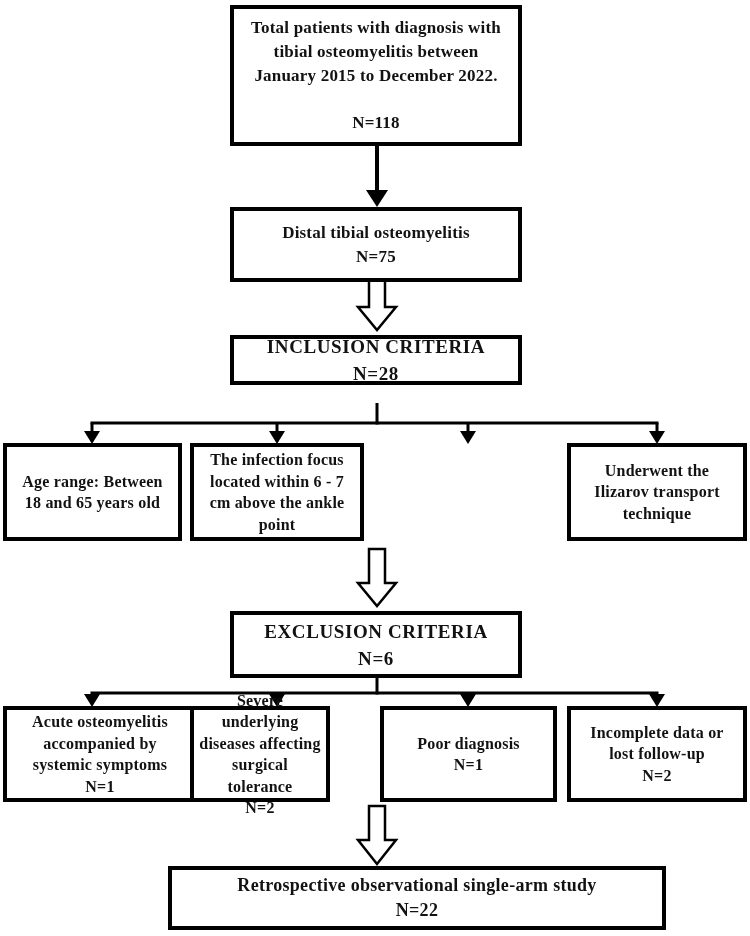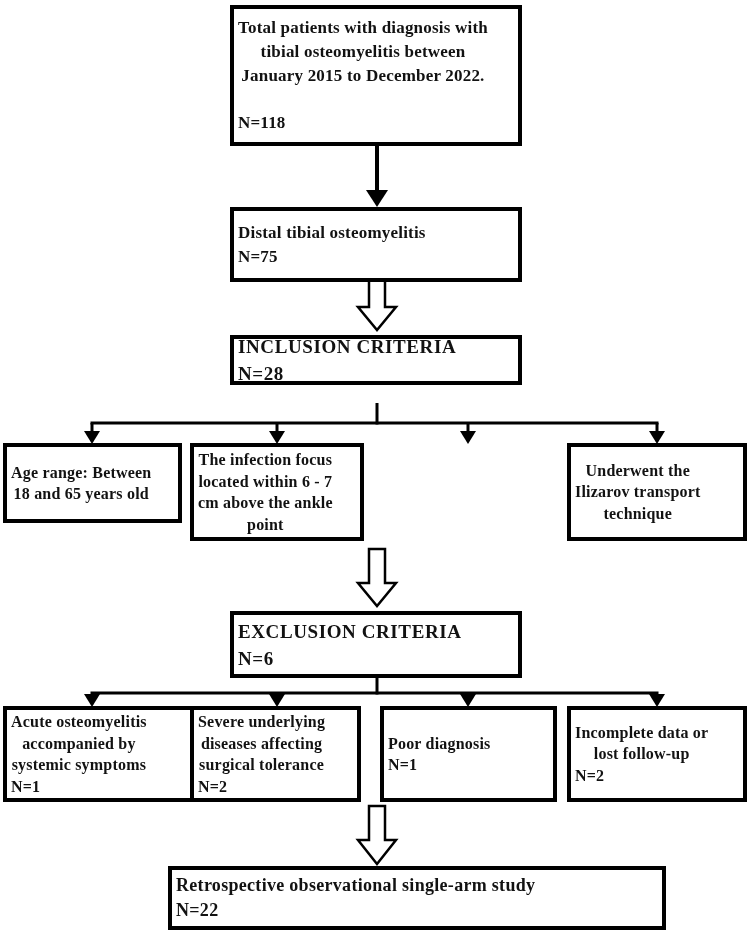--- a/index.html
+++ b/index.html
@@ -3,21 +3,21 @@
 <meta charset="utf-8">
 <style>
   html,body{margin:0;padding:0;background:#ffffff;}
   .canvas{
     position:relative;width:750px;height:936px;background:#ffffff;
     font-family:"Liberation Serif","DejaVu Serif",serif;overflow:hidden;
   }
   .connectors{position:absolute;left:0;top:0;width:750px;height:936px;}
   .fbox{
     position:absolute;box-sizing:border-box;border:4px solid #000000;background:#ffffff;
-    display:flex;flex-direction:column;align-items:flex-start;justify-content:center;
+    display:flex;flex-direction:column;align-items:center;justify-content:center;
     text-align:center;font-weight:bold;color:#121212;padding:2px 4px;
   }
   .txt{white-space:pre-line;}
   .main{font-size:17px;line-height:24px;letter-spacing:0.2px;}
   .titlebox{font-size:19px;line-height:27px;letter-spacing:0.6px;}
   .item{font-size:16px;line-height:21.5px;letter-spacing:0.2px;}
   .final{font-size:18px;line-height:25px;letter-spacing:0.3px;}
   .gap-after{margin-bottom:23px;}
   svg line{stroke:#000000;}
   svg .solid{fill:#000000;stroke:none;}
@@ -80,21 +80,21 @@
   <div class="fbox main" style="left:230px;top:207px;width:292px;height:75px">
     <div class="txt">Distal tibial osteomyelitis</div>
     <div class="nval">N=75</div>
   </div>
 
   <div class="fbox titlebox" style="left:230px;top:335px;width:292px;height:50px">
     <div class="txt">INCLUSION CRITERIA</div>
     <div class="nval">N=28</div>
   </div>
 
-  <div class="fbox item" style="left:3px;top:443px;width:179px;height:80px">
+  <div class="fbox item" style="left:3px;top:443px;width:179px;height:98px">
     <div class="txt">Age range: Between
 18 and 65 years old</div>
   </div>
   <div class="fbox item" style="left:190px;top:443px;width:174px;height:98px">
     <div class="txt">The infection focus
 located within 6 - 7
 cm above the ankle
 point</div>
   </div>
   <div class="fbox item" style="left:567px;top:443px;width:180px;height:98px">
@@ -107,21 +107,21 @@
     <div class="txt">EXCLUSION CRITERIA</div>
     <div class="nval">N=6</div>
   </div>
 
   <div class="fbox item" style="left:3px;top:706px;width:194px;height:96px">
     <div class="txt">Acute osteomyelitis
 accompanied by
 systemic symptoms</div>
     <div class="nval">N=1</div>
   </div>
-  <div class="fbox item" style="left:190px;top:706px;width:171px;height:96px">
+  <div class="fbox item" style="left:190px;top:706px;width:140px;height:96px">
     <div class="txt">Severe underlying
 diseases affecting
 surgical tolerance</div>
     <div class="nval">N=2</div>
   </div>
   <div class="fbox item" style="left:380px;top:706px;width:177px;height:96px">
     <div class="txt">Poor diagnosis</div>
     <div class="nval">N=1</div>
   </div>
   <div class="fbox item" style="left:567px;top:706px;width:180px;height:96px">

